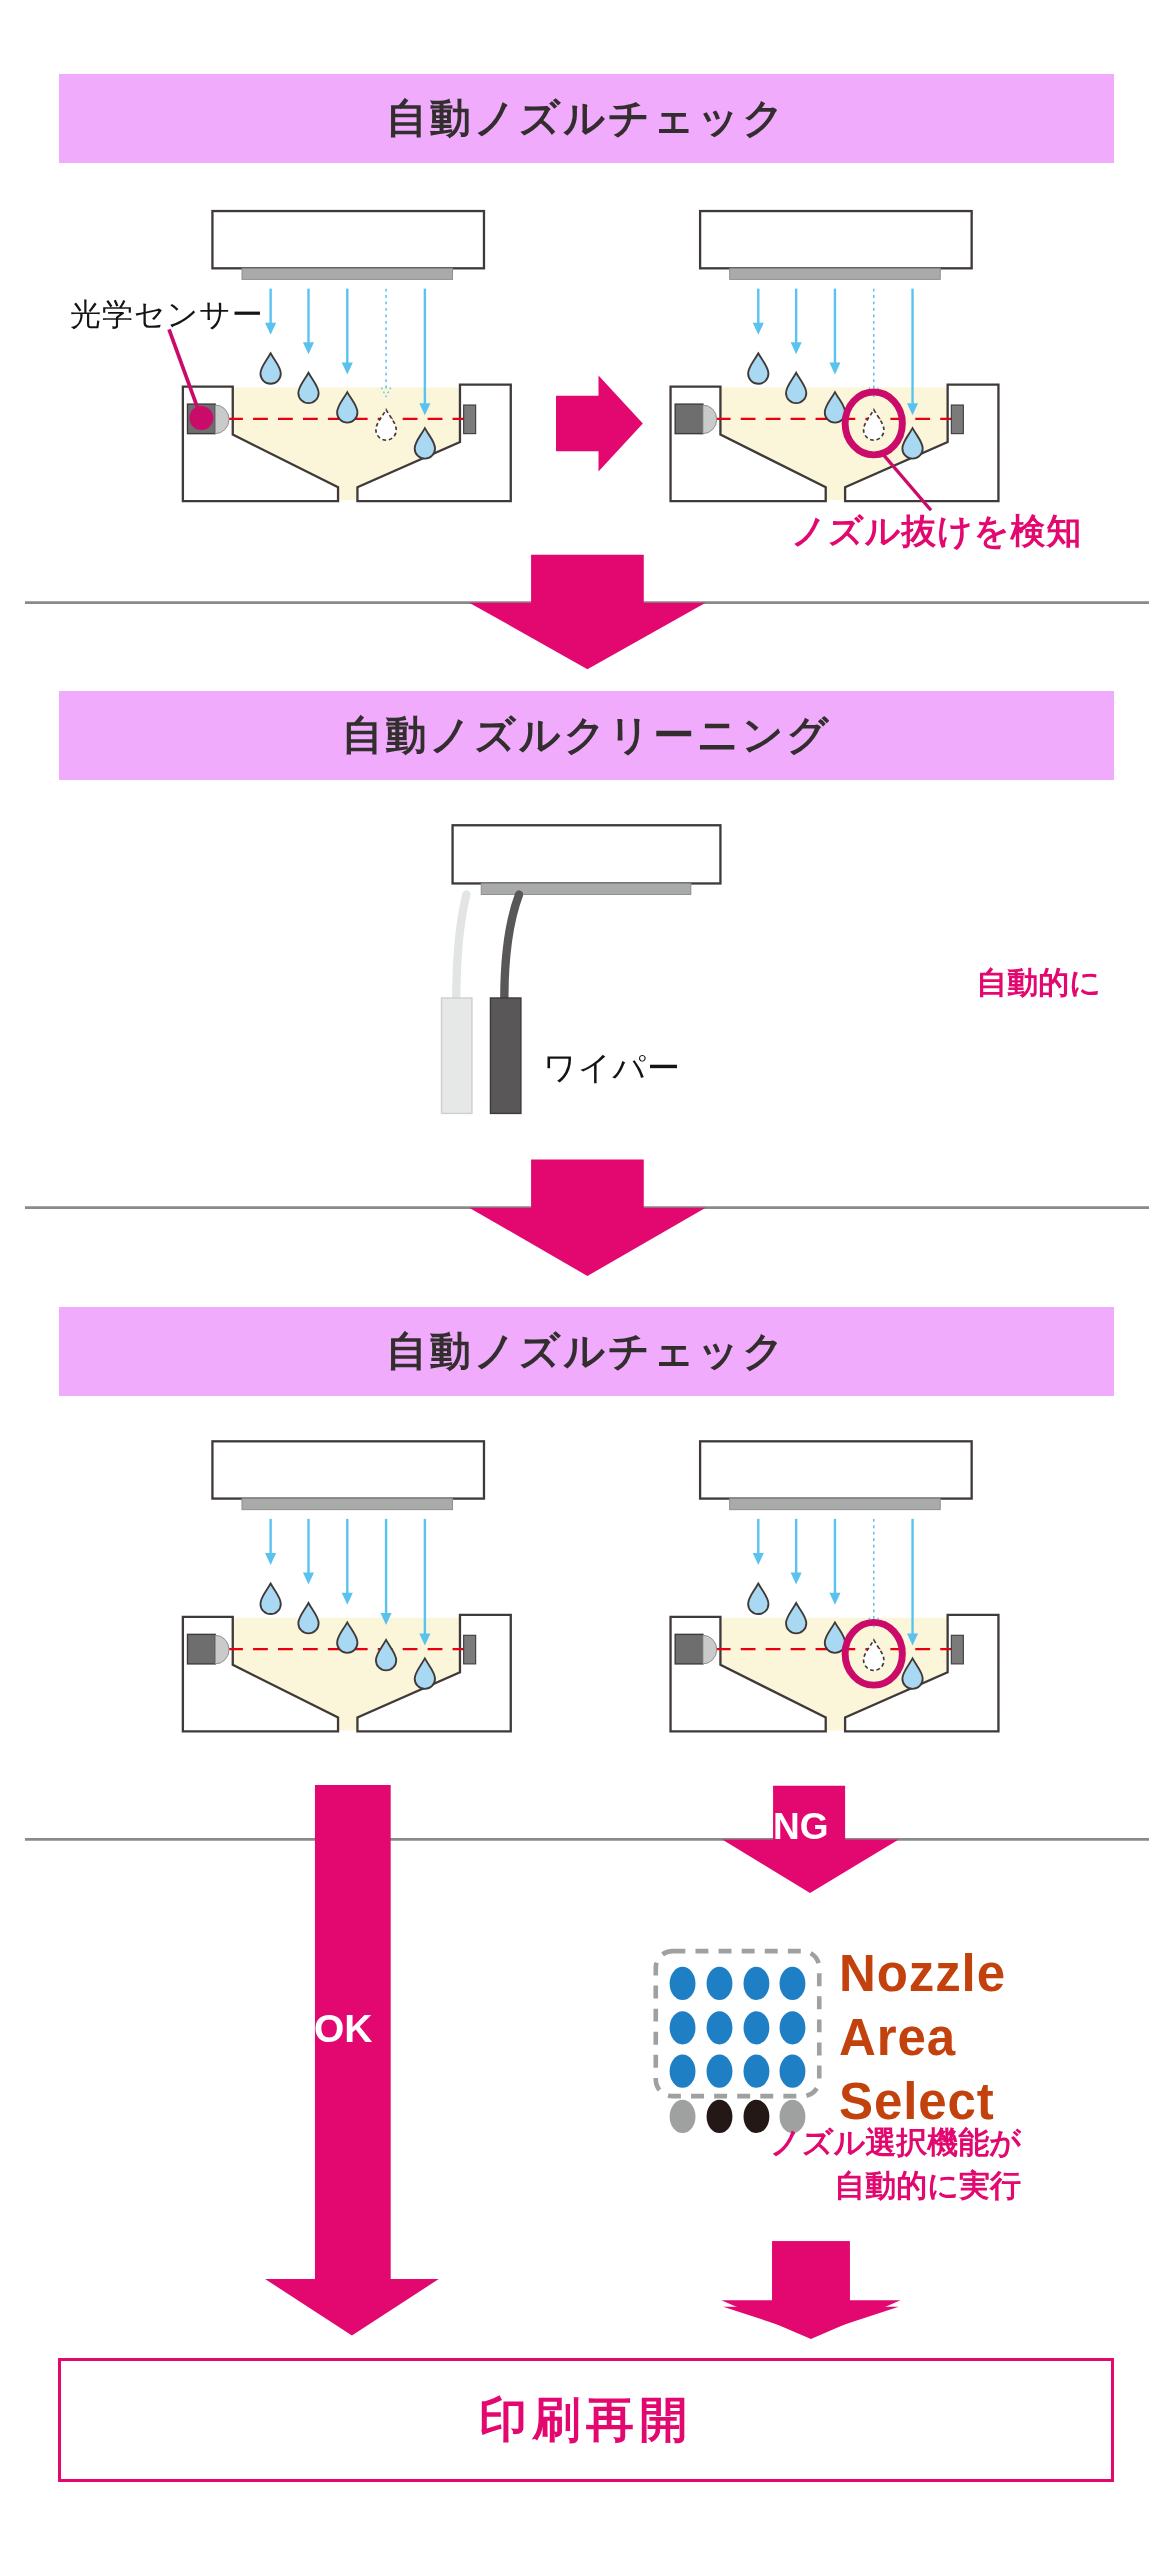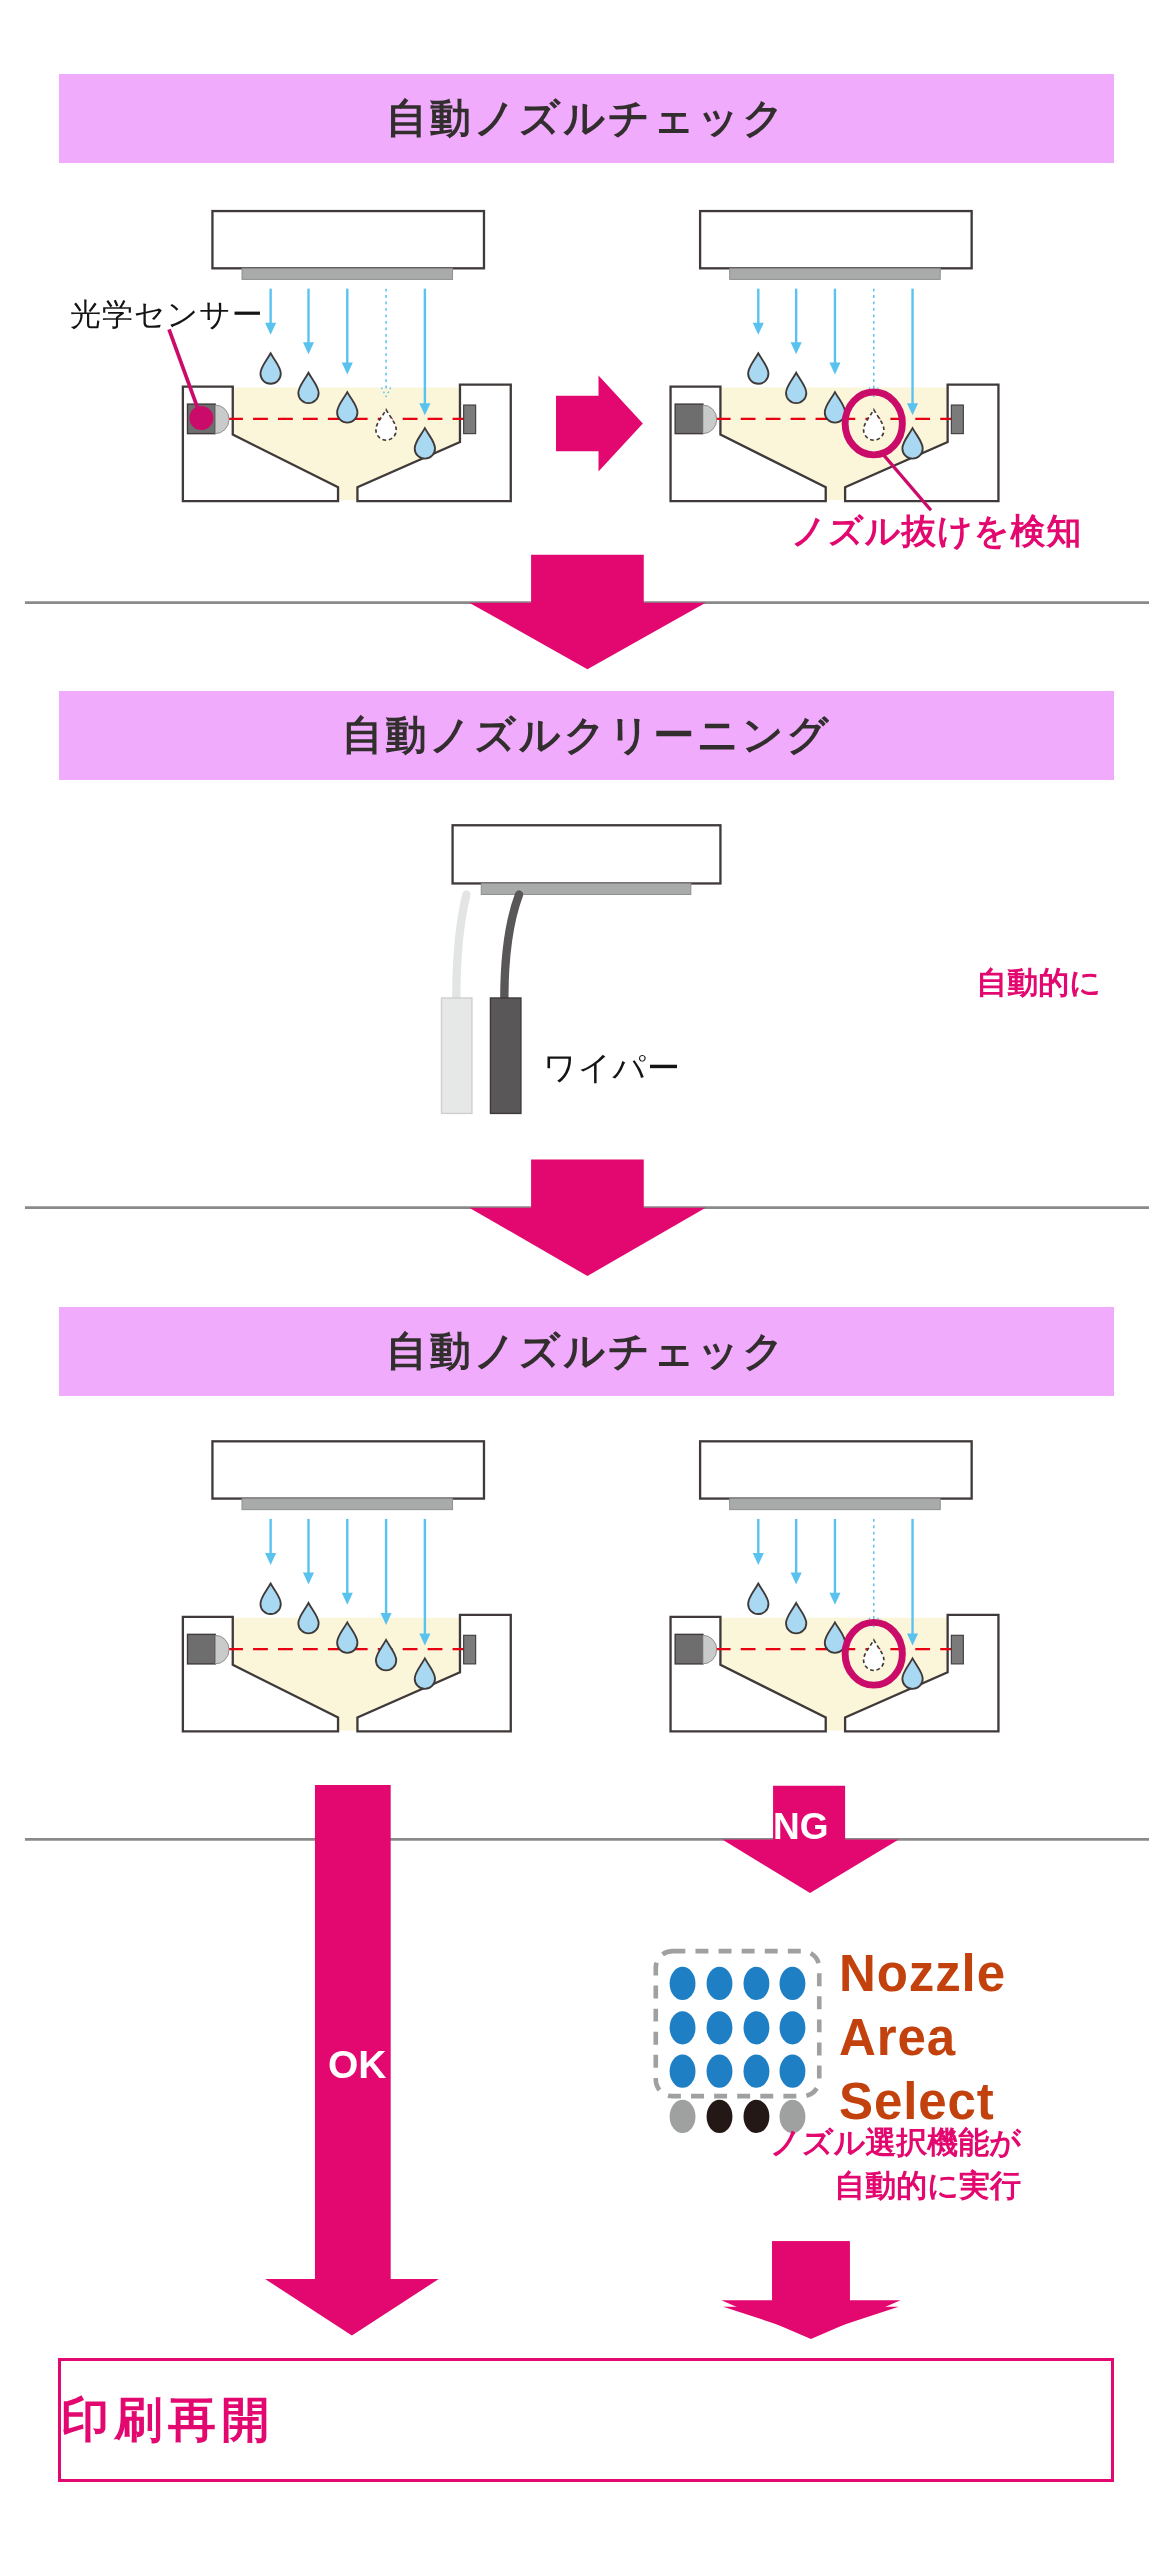--- a/index.html
+++ b/index.html
@@ -14,21 +14,21 @@
     font-size:41px;font-weight:bold;color:#322e2d;letter-spacing:2.8px;
   }
   .black-label{position:absolute;color:#141414;font-size:31px;letter-spacing:0.9px;}
   .mag-note{position:absolute;text-align:right;font-size:31px;line-height:44px;font-weight:bold;color:#e3086f;}
   .detect-label{position:absolute;font-size:35px;font-weight:bold;color:#e3086f;letter-spacing:0.9px;}
   .arrow-txt{position:absolute;font-weight:bold;color:#ffffff;}
   .logo-text{position:absolute;font-size:51px;line-height:64px;font-weight:600;color:#c2410c;letter-spacing:0.9px;}
   .resume-box{
     position:absolute;left:58px;top:2358px;width:1050px;height:118px;
     border:3.7px solid #e3086f;background:#ffffff;
-    display:flex;align-items:center;
+    display:flex;align-items:center;justify-content:center;
     font-size:48px;font-weight:bold;color:#e3086f;letter-spacing:5.5px;
   }
 </style>
 </head>
 <body>
 
 <svg class="layer" width="1173" height="2576" viewBox="0 0 1270 2788">
   <defs>
     <path id="drop" d="M0,-17 C5,-8 11,-2 11,5 a11,11 0 1 1 -22,0 C-11,-2 -5,-8 0,-17 Z"></path>
 
@@ -161,21 +161,21 @@
 <div class="black-label" style="left:543px;top:1046px;font-size:33px;">ワイパー</div>
 
 <div class="mag-note" style="left:713px;top:961px;width:388px;">
   <div>自動的に</div>
 </div>
 
 <div class="hdr" style="top:1307px;">
   <span>自動ノズルチェック</span>
 </div>
 
-<div class="arrow-txt" style="left:328px;top:2007px;width:76px;font-size:39px;margin-top:36px;">OK</div>
+<div class="arrow-txt" style="left:314px;top:2007px;width:76px;font-size:39px;">OK</div>
 
 <div class="arrow-txt" style="left:773px;top:1806px;width:72px;font-size:37px;">NG</div>
 
 <div class="logo-text" style="left:839px;top:1942px;">
   <div>Nozzle</div>
   <div>Area</div>
   <div>Select</div>
 </div>
 
 <div class="mag-note" style="left:651px;top:2121px;width:370px;line-height:43px;">

